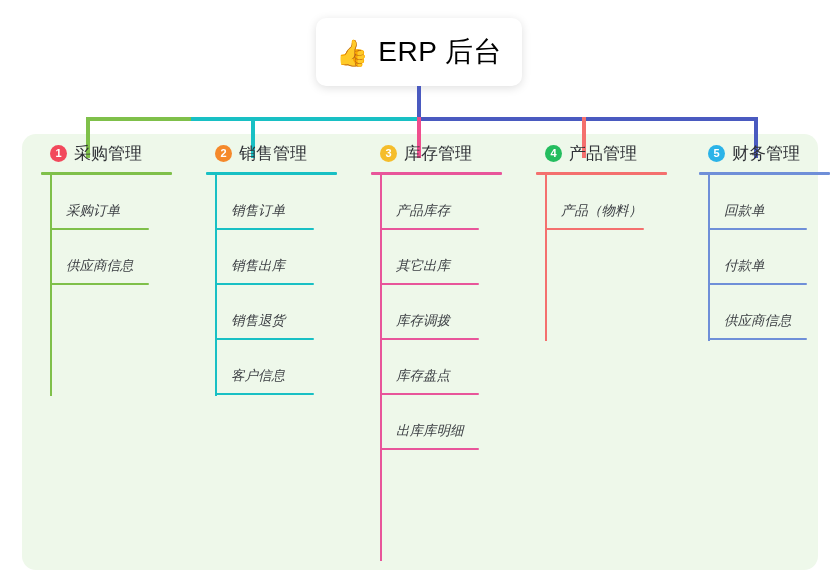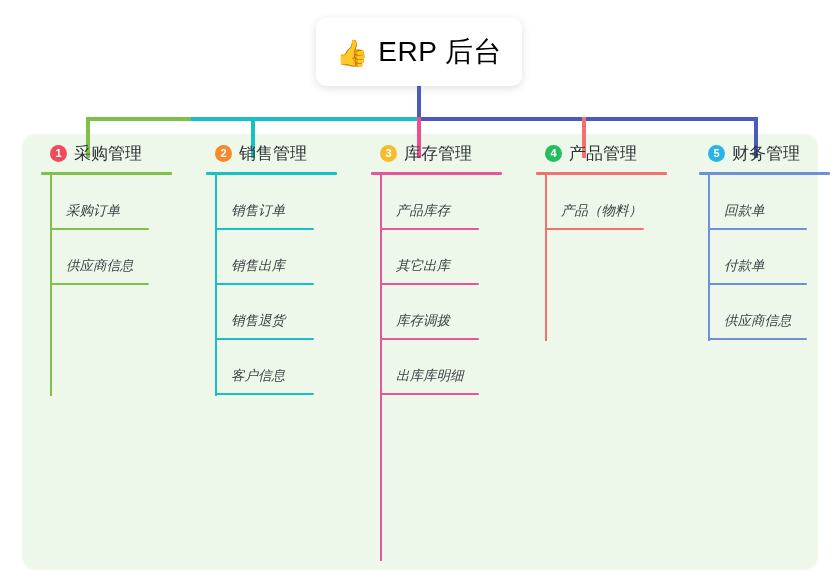--- a/index.html
+++ b/index.html
@@ -251,20 +251,24 @@
         </div>
         <div class="item">
           <span class="item-label">其它出库</span>
           <div class="item-rule" style="background: rgb(232, 85, 154);"></div>
         </div>
         <div class="item">
           <span class="item-label">库存调拨</span>
           <div class="item-rule" style="background: rgb(232, 85, 154);"></div>
         </div>
         <div class="item">
+          <span class="item-label">库存盘点</span>
+          <div class="item-rule" style="background: rgb(232, 85, 154);"></div>
+        </div>
+        <div class="item">
           <span class="item-label">出库库明细</span>
           <div class="item-rule" style="background: rgb(232, 85, 154);"></div>
         </div>
       </div>
     </div>
 
     <div class="column col-3">
       <div class="col-head">
         <span class="badge" style="background: rgb(36, 189, 95);">4</span>
         <span class="col-title">产品管理</span>

